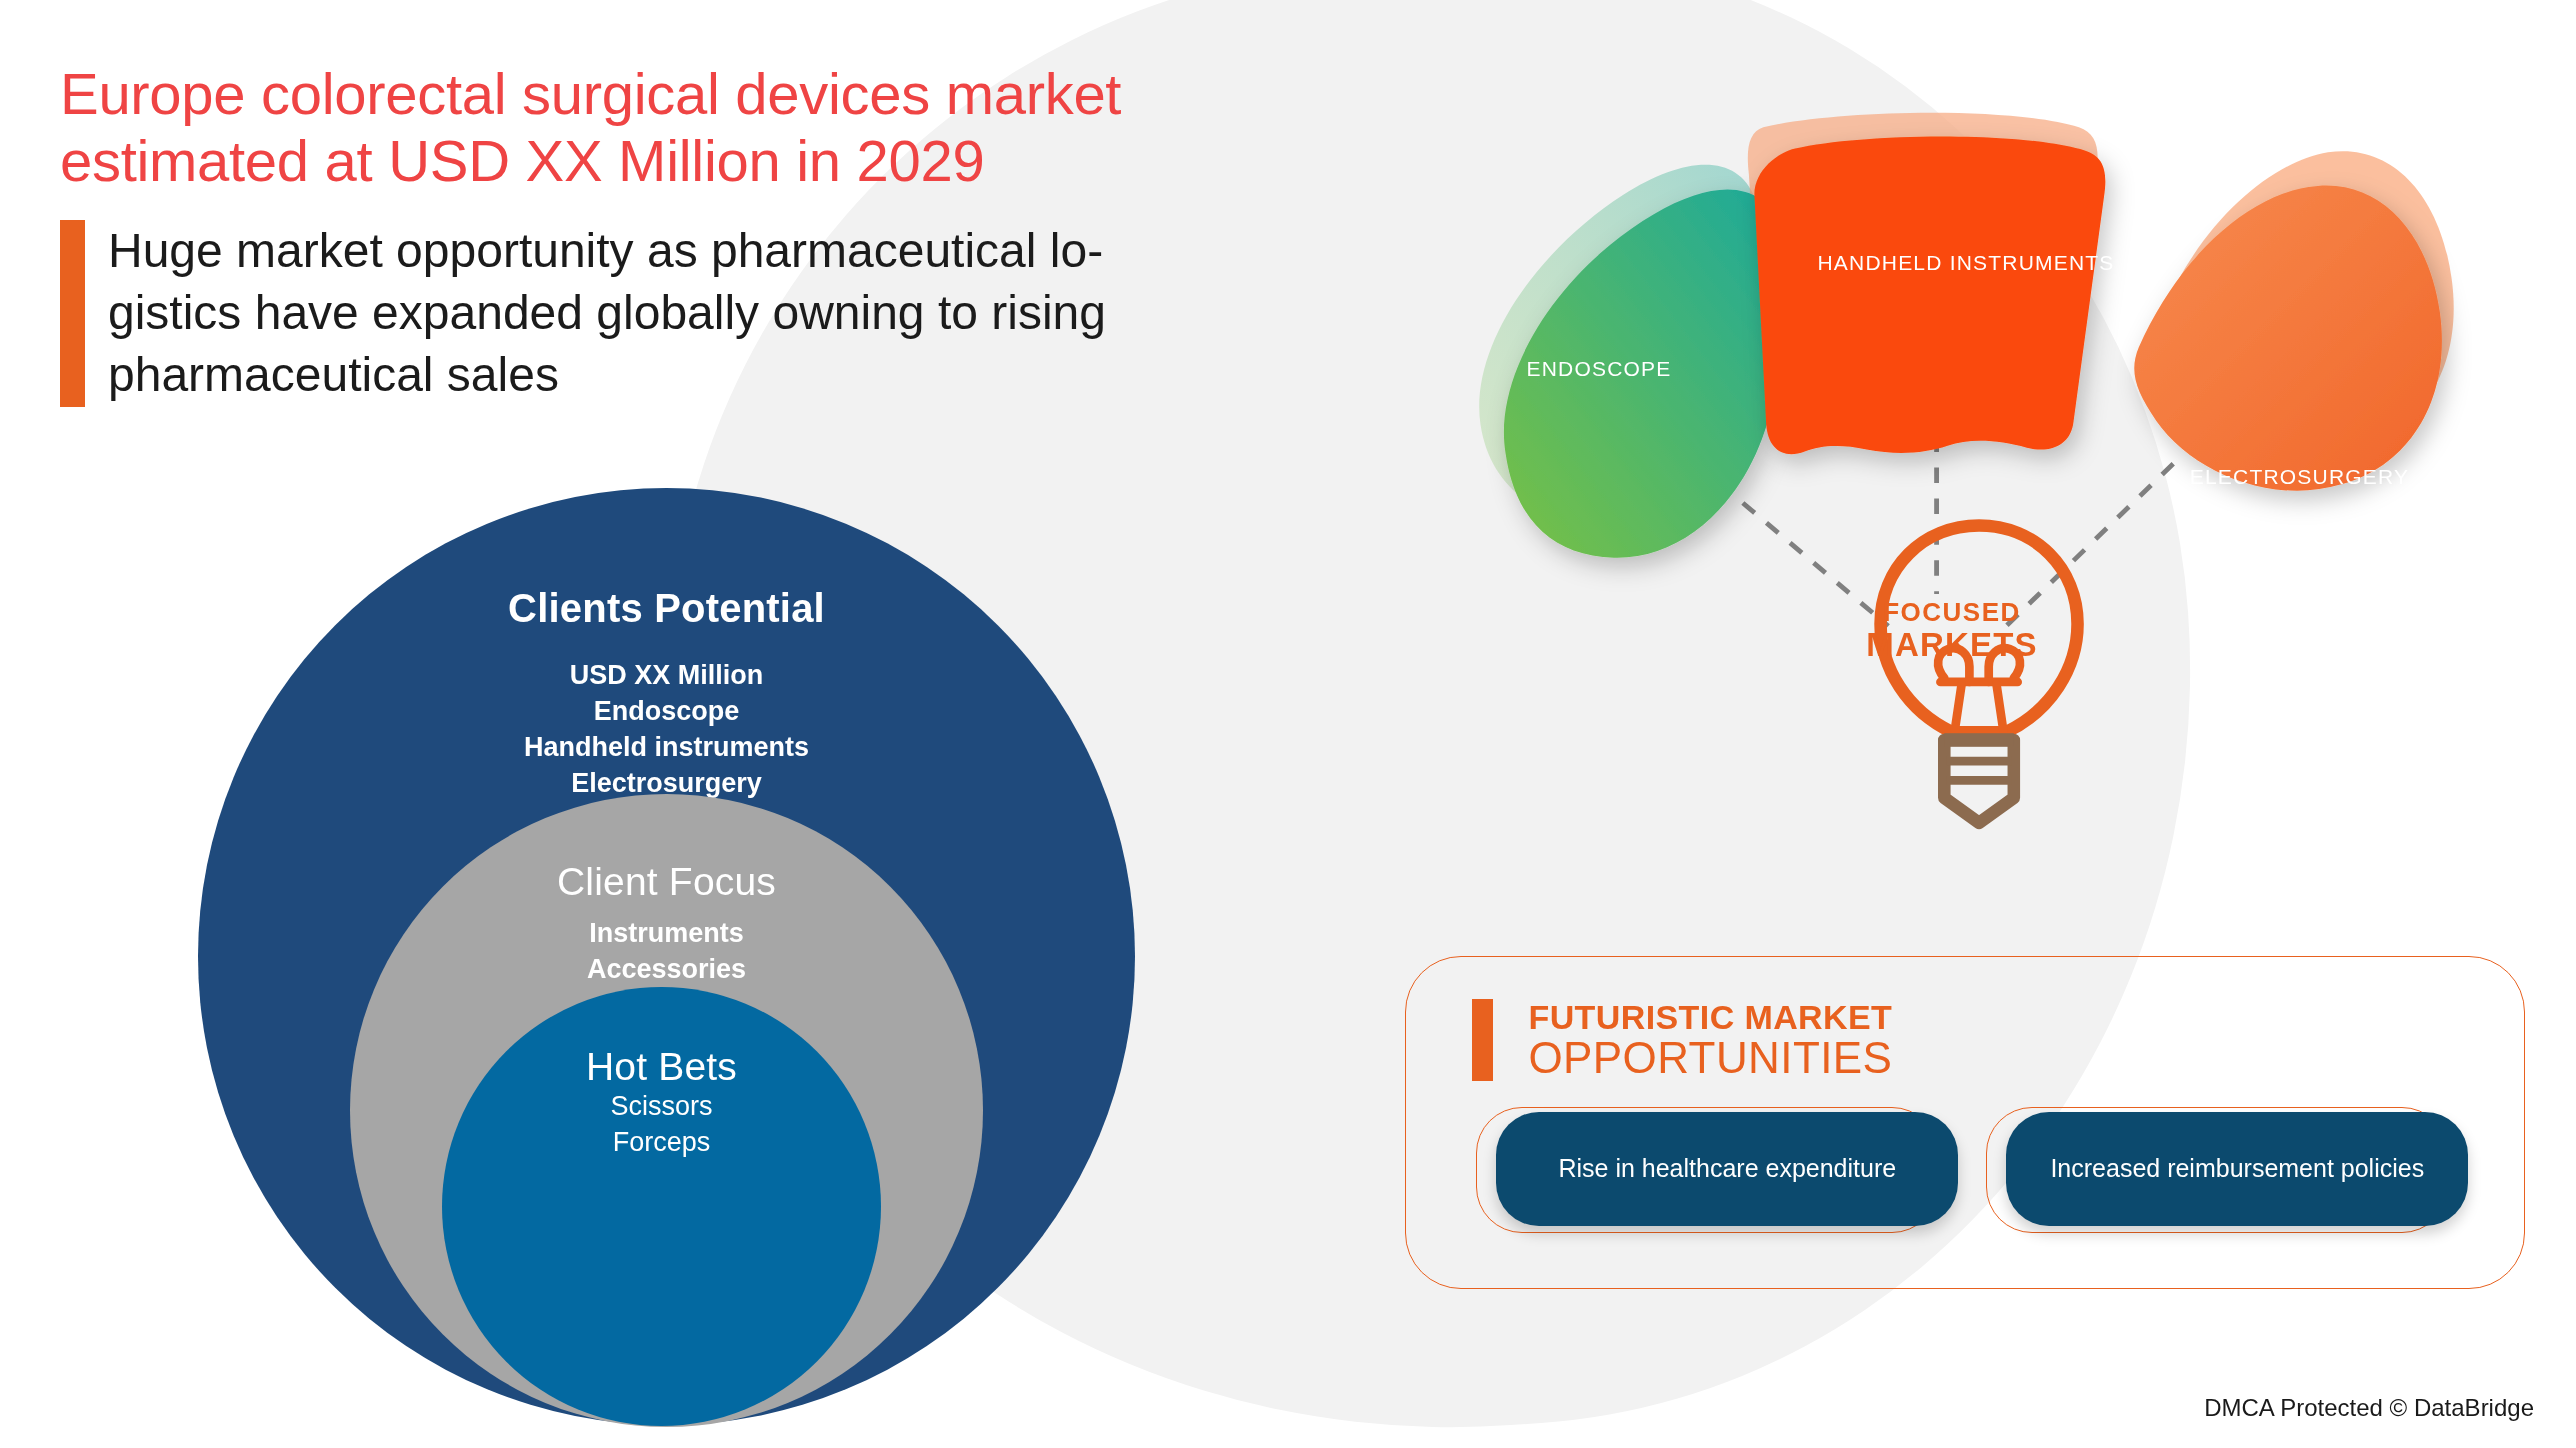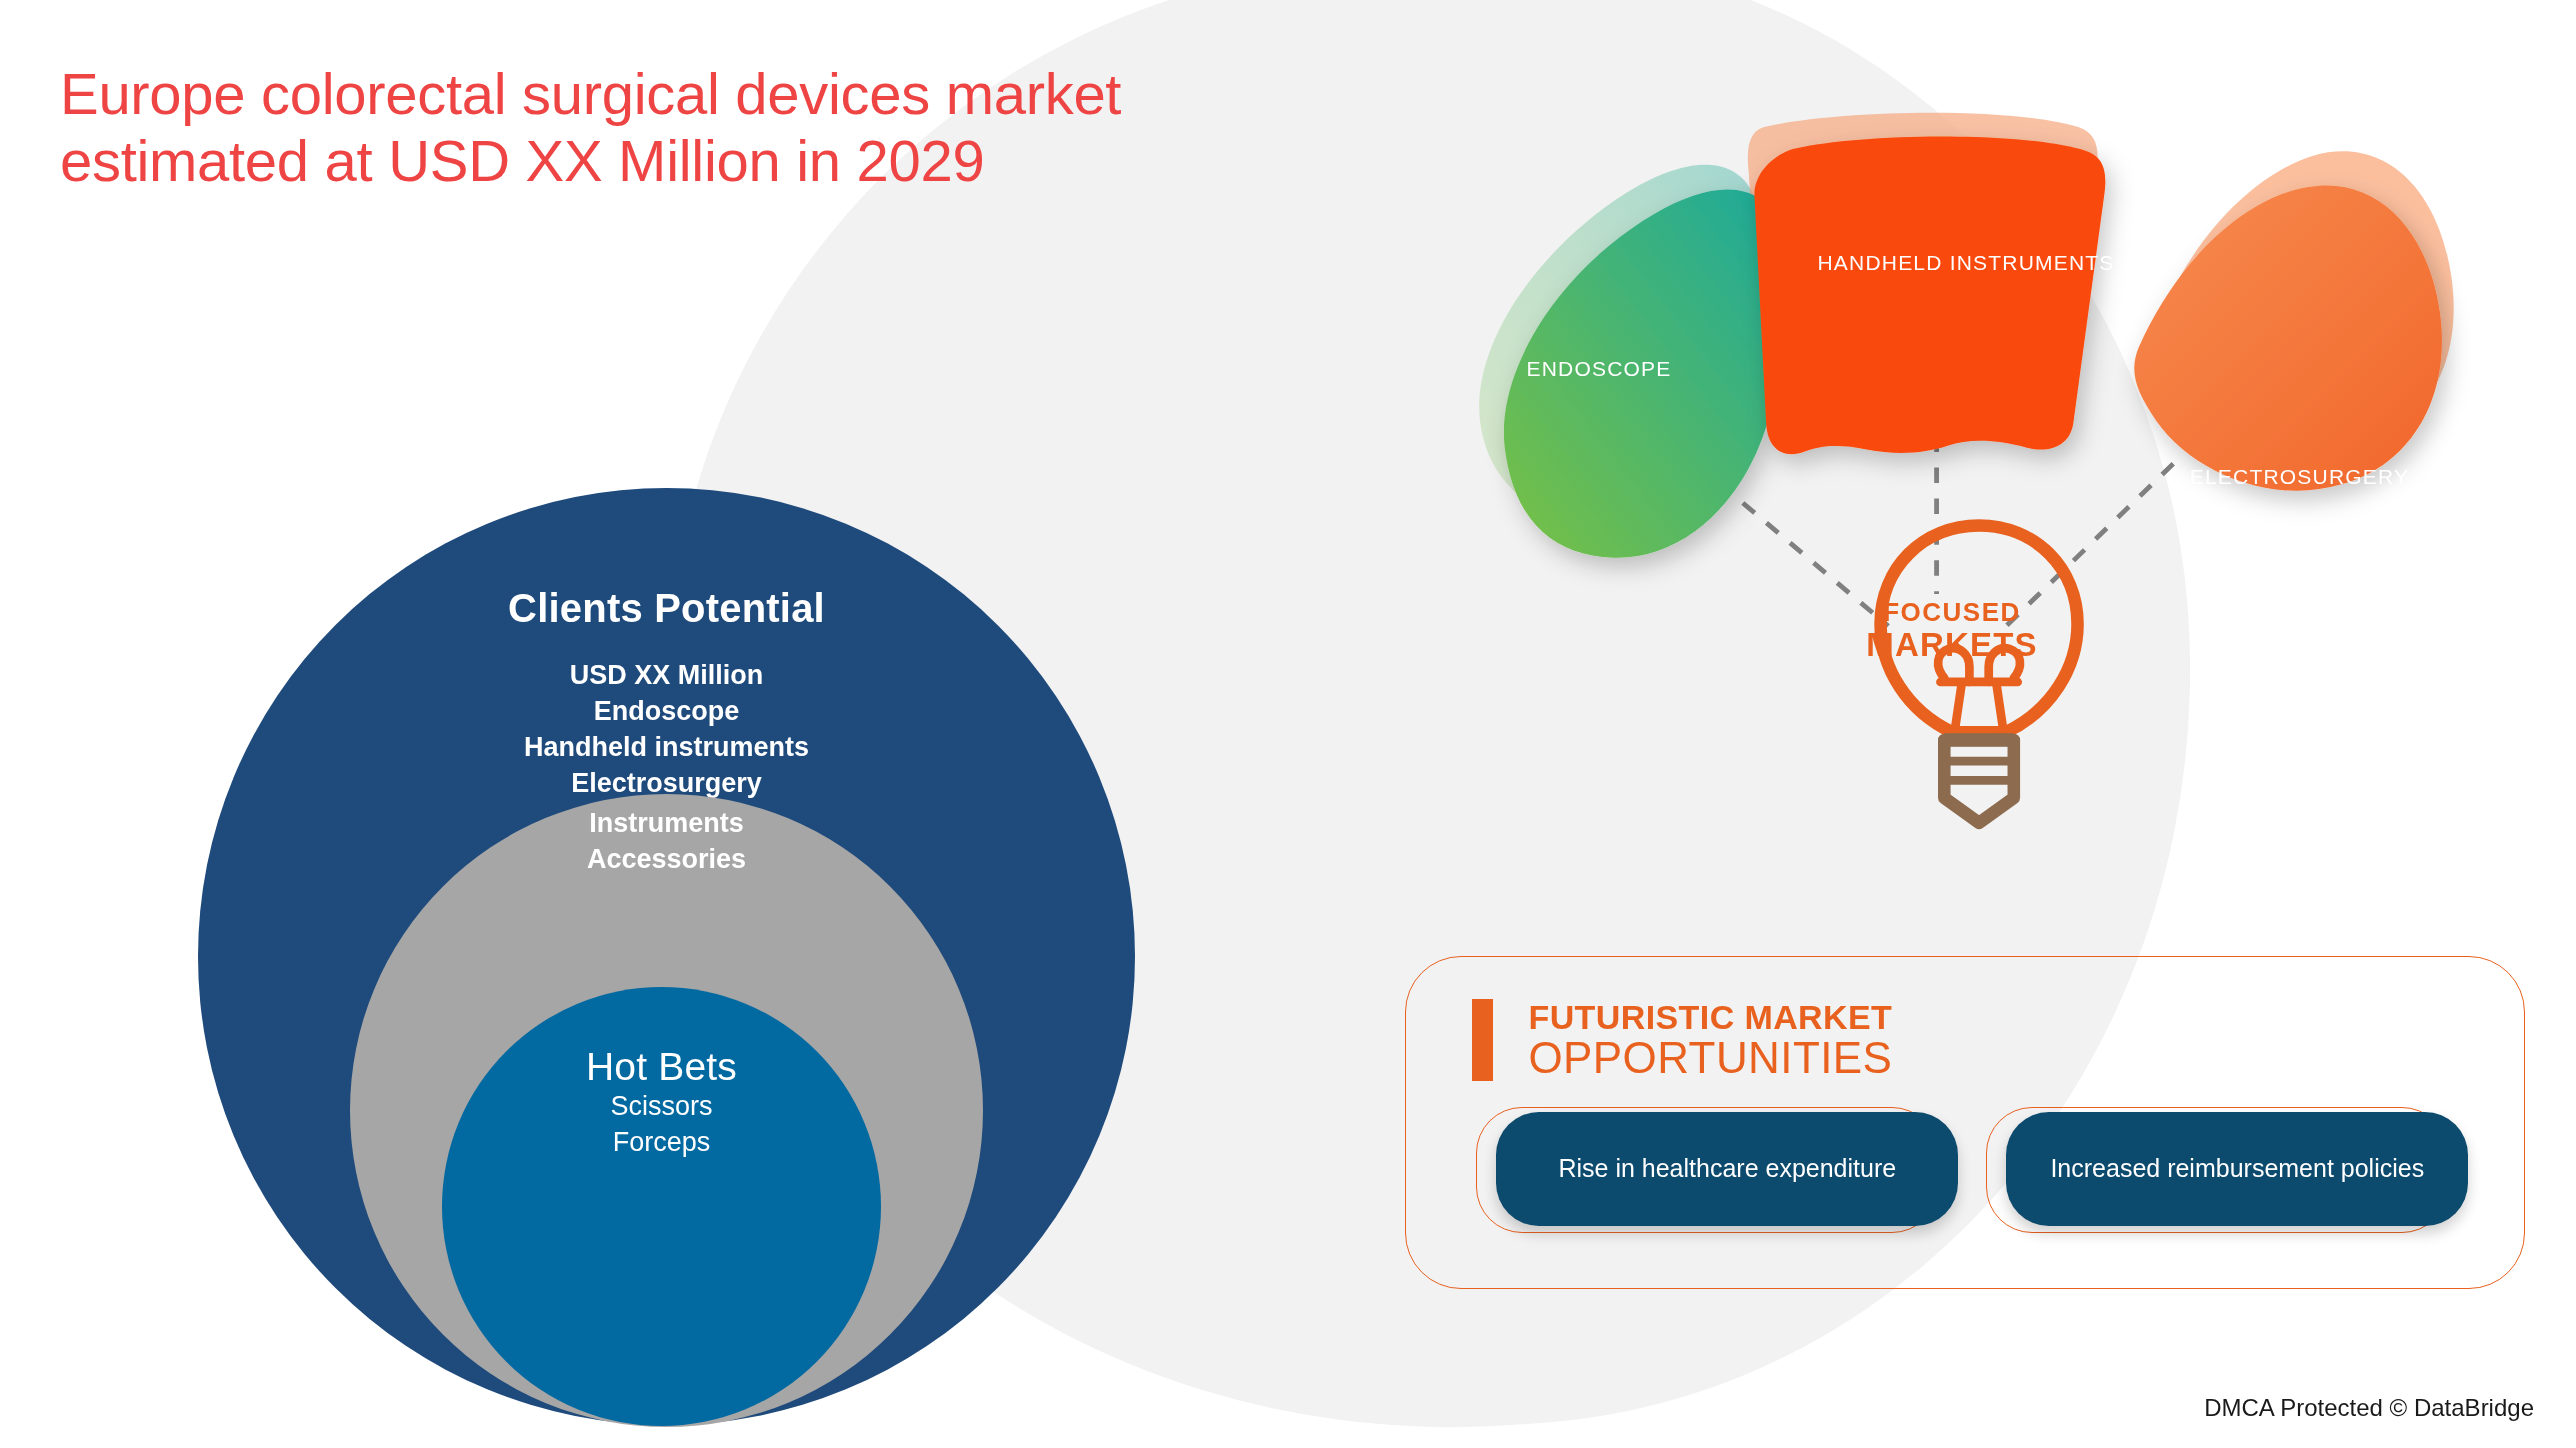--- a/index.html
+++ b/index.html
@@ -257,34 +257,38 @@
 </head>
 <body>
 
 <div id="bg-blob"></div>
 
 <div id="headline-block">
   <h1 id="page-title">Europe colorectal surgical devices market
 estimated at USD XX Million in 2029</h1>
   <div id="subhead-row">
     <div id="subhead-accent-bar"></div>
+    <p id="page-subtitle">Huge market opportunity as pharmaceutical lo-
+gistics have expanded globally owning to rising
+pharmaceutical sales</p>
   </div>
 </div>
 
 <div id="circles-group">
 
   <div class="ring" id="ring-outer">
     <div class="ring-title">Clients Potential</div>
     <div class="ring-lines">USD XX Million
 Endoscope
 Handheld instruments
 Electrosurgery</div>
   </div>
 
   <div class="ring" id="ring-middle">
+    <div class="ring-title">Client Focus</div>
     <div class="ring-lines">Instruments
 Accessories</div>
   </div>
 
   <div class="ring" id="ring-inner">
     <div class="ring-title">Hot Bets</div>
     <div class="ring-lines">Scissors
 Forceps</div>
   </div>
 

